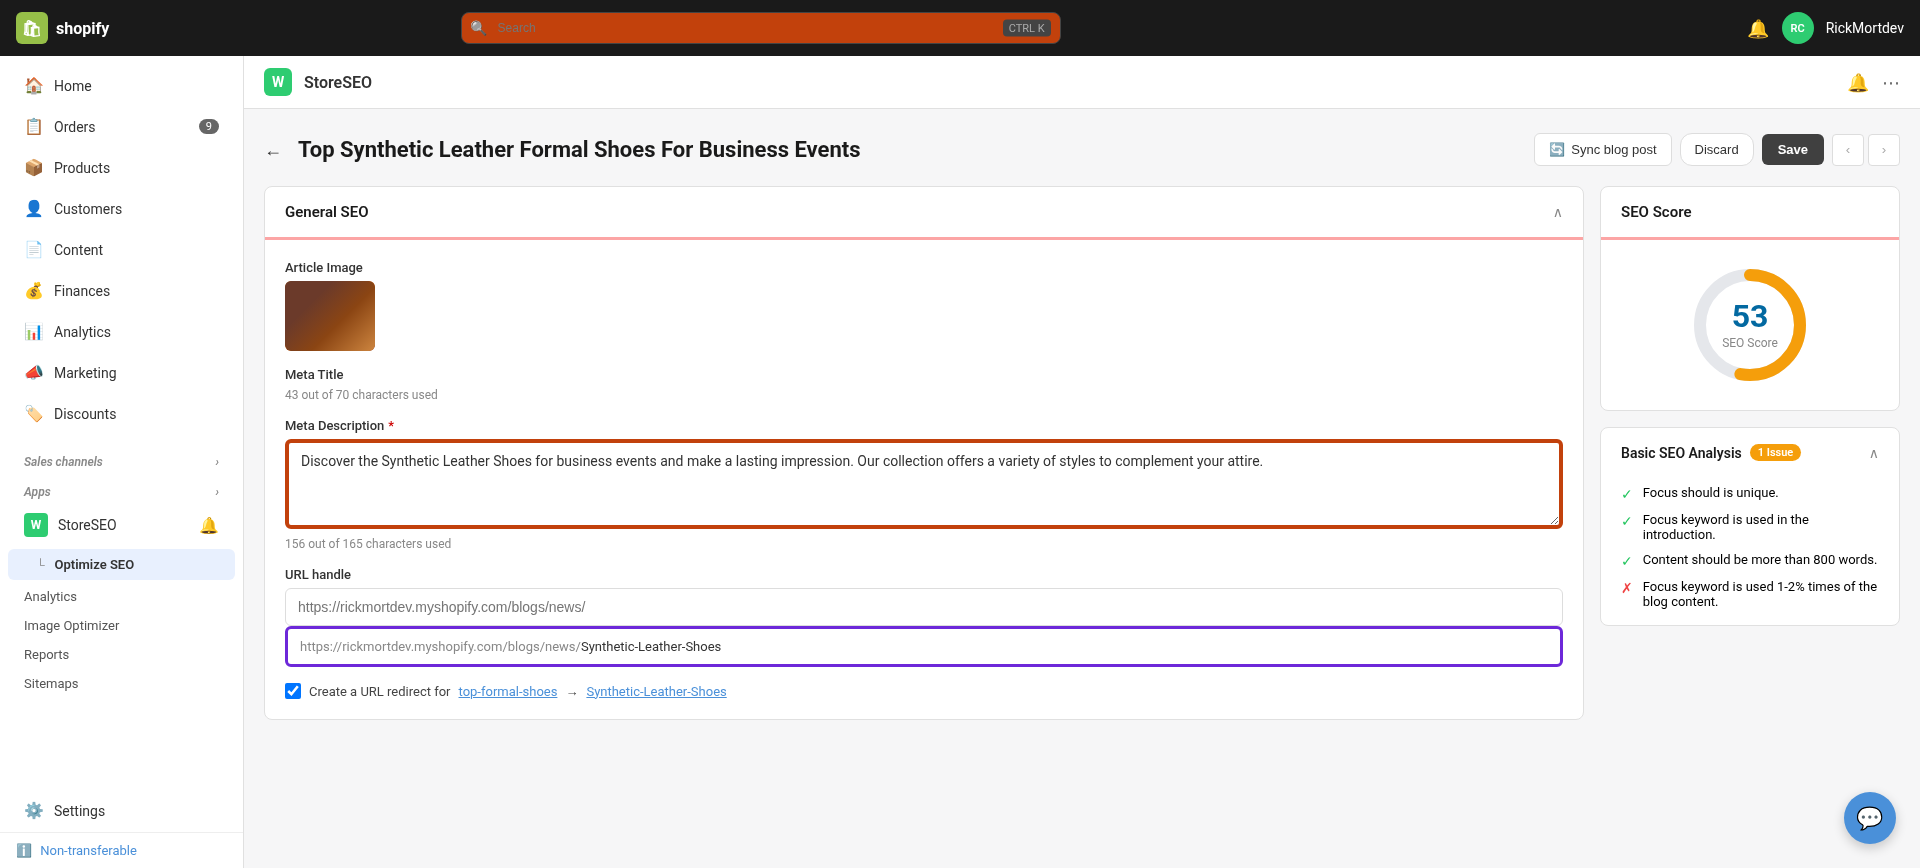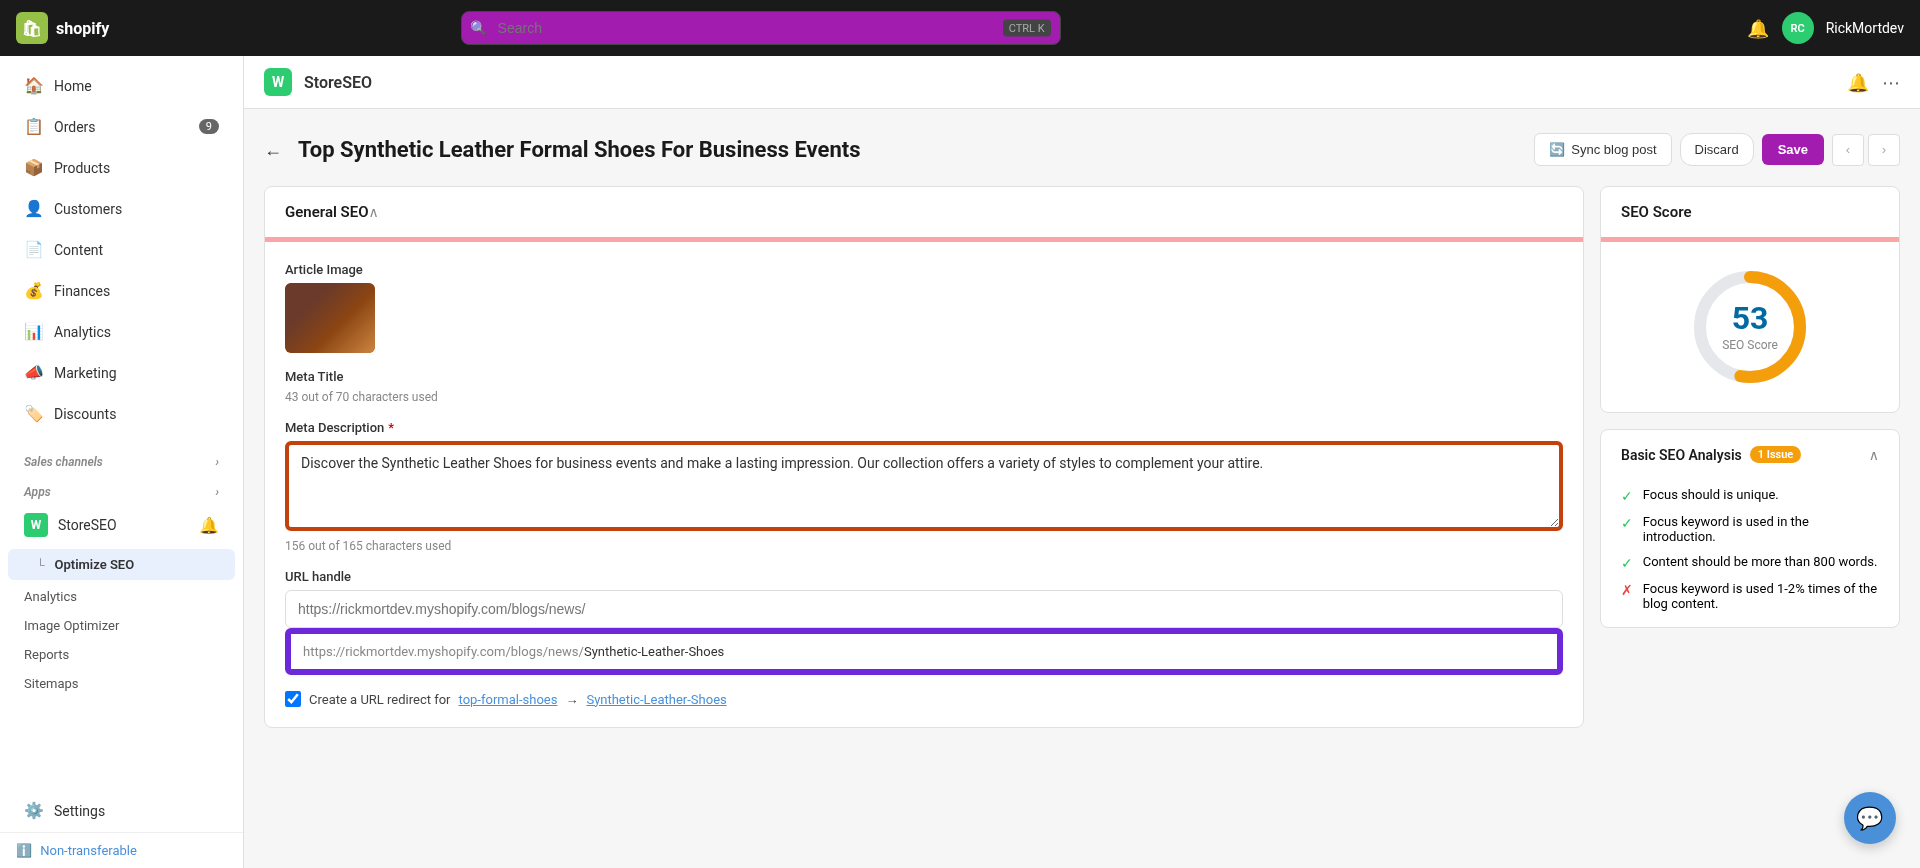--- a/index.html
+++ b/index.html
@@ -3,21 +3,21 @@
   <meta charset="utf-8">
   <style>
     * { box-sizing: border-box; margin: 0; padding: 0; }
     body { font-family: -apple-system, BlinkMacSystemFont, 'Segoe UI', Roboto, sans-serif; background: #f1f1f1; display: flex; flex-direction: column; height: 868px; overflow: hidden; }
 
     
     .topbar { background: #1a1a1a; display: flex; align-items: center; height: 56px; padding: 0 16px; gap: 16px; flex-shrink: 0; }
     .topbar-logo { display: flex; align-items: center; gap: 8px; color: white; font-weight: 700; font-size: 16px; }
     .shopify-bag { width: 32px; height: 32px; background: #96bf48; border-radius: 6px; display: flex; align-items: center; justify-content: center; color: white; font-size: 16px; }
     .search-bar { flex: 1; max-width: 600px; margin: 0 auto; position: relative; }
-    .search-bar input { width: 100%; background: #a21caf; border: 1px solid #444; border-radius: 8px; padding: 8px 16px 8px 36px; color: #ccc; font-size: 14px; outline: none; }
+    .search-bar input { width: 100%; background: #c2410c; border: 1px solid #444; border-radius: 8px; padding: 8px 16px 8px 36px; color: #ccc; font-size: 12px; outline: none; }
     .search-icon-top { position: absolute; left: 10px; top: 50%; transform: translateY(-50%); color: #888; font-size: 14px; }
     .search-shortcut { position: absolute; right: 10px; top: 50%; transform: translateY(-50%); background: #444; color: #aaa; font-size: 11px; padding: 2px 6px; border-radius: 4px; }
     .topbar-right { display: flex; align-items: center; gap: 12px; margin-left: auto; }
     .bell-icon { color: #ccc; font-size: 18px; cursor: pointer; }
     .avatar { width: 32px; height: 32px; background: #2ecc71; border-radius: 50%; display: flex; align-items: center; justify-content: center; color: white; font-size: 11px; font-weight: 600; }
     .username { color: white; font-size: 14px; }
 
     
     .main-layout { display: flex; flex: 1; overflow: hidden; }
 
@@ -44,32 +44,32 @@
     .app-header-icons { margin-left: auto; display: flex; align-items: center; gap: 12px; color: #666; font-size: 18px; cursor: pointer; }
 
     
     .page-content { flex: 1; overflow-y: auto; padding: 24px 20px; }
     .page-header { display: flex; align-items: center; gap: 16px; margin-bottom: 20px; }
     .back-arrow { color: #333; font-size: 18px; cursor: pointer; }
     .page-title { font-size: 22px; font-weight: 700; color: #1a1a1a; flex: 1; }
     .page-actions { display: flex; align-items: center; gap: 8px; }
     .sync-btn { display: flex; align-items: center; gap: 6px; padding: 8px 14px; border: 1px solid #ddd; border-radius: 6px; background: white; font-size: 13px; cursor: pointer; color: #333; }
     .discard-btn { padding: 8px 14px; border: 1px solid #ddd; border-radius: 12px; background: white; font-size: 13px; cursor: pointer; color: #333; }
-    .save-btn { padding: 8px 16px; background: #a21caf; color: white; border: none; border-radius: 6px; font-size: 13px; cursor: pointer; font-weight: 600; }
+    .save-btn { padding: 8px 16px; background: #404040; color: white; border: none; border-radius: 6px; font-size: 13px; cursor: pointer; font-weight: 600; }
     .nav-arrows { display: flex; gap: 4px; }
     .nav-arrow { width: 32px; height: 32px; border: 1px solid #ddd; border-radius: 4px; display: flex; align-items: center; justify-content: center; cursor: pointer; background: white; color: #aaa; }
 
     
     .two-col { display: flex; gap: 16px; }
     .left-col { flex: 1; display: flex; flex-direction: column; gap: 16px; }
     .right-col { width: 300px; display: flex; flex-direction: column; gap: 16px; }
 
     
     .card { background: white; border-radius: 8px; border: 1px solid #e0e0e0; }
-    .card-header { display: flex; align-items: center; padding: 16px 20px; border-bottom: 5px solid #fca5a5; }
+    .card-header { display: flex; align-items: center; justify-content: space-between; padding: 16px 20px; border-bottom: 3px solid #fca5a5; }
     .card-title { font-size: 15px; font-weight: 600; color: #1a1a1a; }
     .card-body { padding: 20px; }
     .collapse-icon { color: #888; cursor: pointer; font-size: 14px; }
 
     
     .field-group { margin-bottom: 16px; }
     .field-label { font-size: 13px; font-weight: 500; color: #333; margin-bottom: 6px; display: flex; align-items: center; gap: 4px; }
     .required-star { color: #c00; }
     .field-input { width: 100%; border: 1px solid #ddd; border-radius: 6px; padding: 10px 12px; font-size: 14px; color: #333; outline: none; }
     .field-textarea { width: 100%; border: 4px solid #c2410c; border-radius: 6px; padding: 10px 12px; font-size: 14px; color: #333; resize: vertical; min-height: 90px; outline: none; font-family: inherit; }
@@ -271,21 +271,21 @@
                   <span>Meta Description</span>
                   <span class="required-star">*</span>
                 </div>
                 <textarea class="field-textarea" style="">Discover the Synthetic Leather Shoes for business events and make a lasting impression. Our collection offers a variety of styles to complement your attire.</textarea>
                 <div class="field-hint">156 out of 165 characters used</div>
               </div>
 
               <div class="field-group">
                 <div class="field-label">URL handle</div>
                 <input class="field-input" type="text" value="" placeholder="https://rickmortdev.myshopify.com/blogs/news/" style="">
-                <div style="padding: 10px 12px; border: 6px solid #6d28d9; border-radius: 6px; font-size: 13px; color: #333; background: #fff;">
+                <div style="padding: 10px 12px; border: 3px solid #6d28d9; border-radius: 6px; font-size: 13px; color: #333; background: #fff;">
                   <span style="color: #888;">https://rickmortdev.myshopify.com/blogs/news/</span><span>Synthetic-Leather-Shoes</span>
                 </div>
               </div>
 
               <div class="checkbox-row">
                 <input type="checkbox" checked="" style="">
                 <span>Create a URL redirect for</span>
                 <span class="link-text">top-formal-shoes</span>
                 <span>→</span>
                 <span class="link-text">Synthetic-Leather-Shoes</span>

